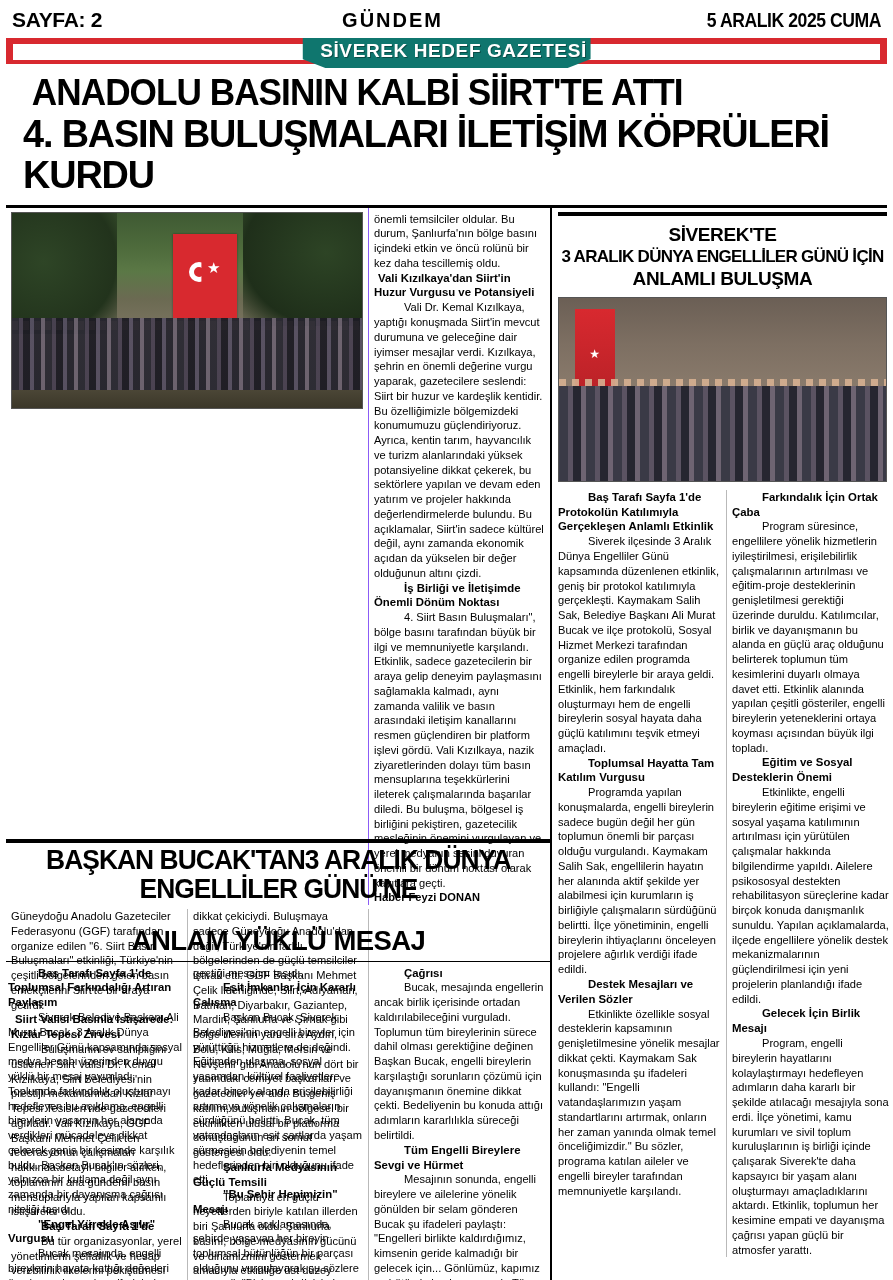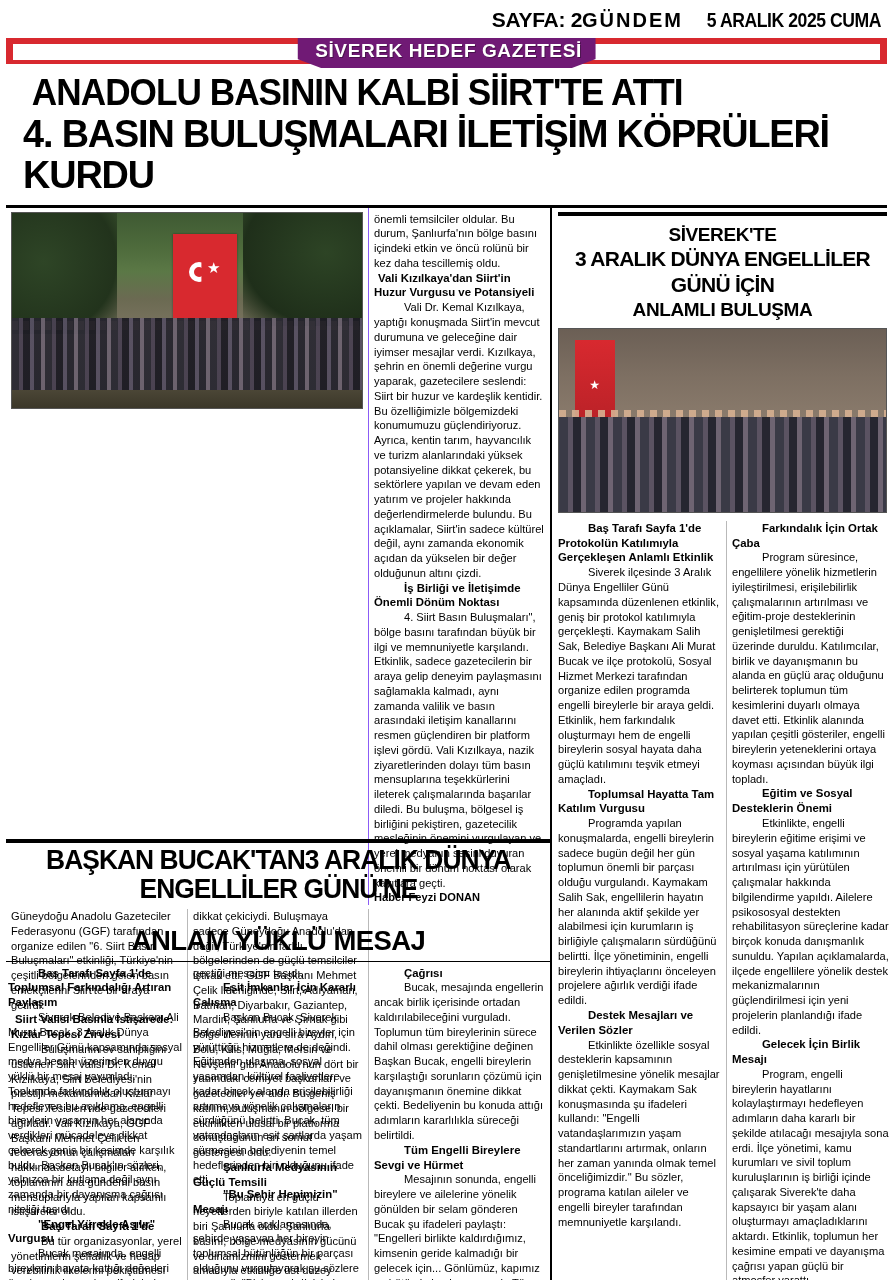--- a/index.html
+++ b/index.html
@@ -7,42 +7,42 @@
     width: 893px; height: 1280px;
     background: #ffffff;
     font-family: "Liberation Sans", sans-serif;
     overflow: hidden;
     position: relative;
   }
   .page { width: 893px; height: 1280px; position: relative; padding: 0 6px; }
 
   
   .masthead {
-    display: flex; align-items: flex-end; justify-content: flex-end;
+    display: flex; align-items: flex-end; justify-content: space-between;
     padding: 6px 6px 4px 6px; height: 36px;
   }
   .masthead-left { font: 900 21px "Liberation Sans", sans-serif; letter-spacing: -0.3px; color:#000; }
   .masthead-center { font: 700 20px "Liberation Sans", sans-serif; letter-spacing: 2px; color:#000; }
   .masthead-right { font: 900 20px "Liberation Sans", sans-serif; letter-spacing: -0.5px; color:#000;
     transform: scaleX(0.88); transform-origin: right bottom; }
 
   
   .banner-wrap { position: relative; height: 30px; margin: 2px 0 0 0; }
   .banner-bar { position:absolute; left:0; right:0; top:0; height:26px; background:#d8292f; }
   .banner-bar::before {
     content:""; position:absolute; left:6px; top:5px; width:304px; height:16px;
     background:#fff; border:1px solid #d8292f;
   }
   .banner-bar::after {
     content:""; position:absolute; right:6px; top:5px; width:304px; height:16px;
     background:#fff; border:1px solid #d8292f;
   }
   .banner-plate {
     position:absolute; left:50%; transform:translateX(-50%); top:0;
-    background:#701a75; padding:2px 14px 6px 18px;
+    background:#0f766e; padding:2px 4px 6px 18px;
     clip-path: polygon(0 0, 100% 0, 100% 70%, 92% 100%, 8% 100%, 0 70%);
     z-index:2;
   }
   .banner-plate span {
     font: 900 19px "Liberation Sans", sans-serif; color:#fff;
     letter-spacing:0.6px; white-space:nowrap;
     text-shadow: 1px 1px 0 rgba(0,0,0,.35);
   }
 
   
@@ -137,21 +137,21 @@
 
   .mainstory-cols .col { width: 181px; flex:0 0 181px; }
   .right-top-cols .col { width: 168px; flex:0 0 168px; }
 
   
   .sec-rule { height:4px; background:#000; margin: 4px 0 0 0; }
   .sec-head-right { text-align:center; padding: 7px 2px 6px 2px; }
   .sec-head-right div {
     font: 900 19px/1.24 "Liberation Sans", sans-serif; letter-spacing:-0.4px; color:#000;
   }
-  .sec-head-right div.wide { font-size:21px; letter-spacing:-0.7px; }
+  .sec-head-right div.wide { font-size:17px; letter-spacing:-0.7px; }
 
   .bottom-sec { margin-top:5px; }
   .bottom-head { text-align:center; padding: 3px 2px 2px 2px; }
   .bottom-head .b1 { font: 900 27.5px/1.05 "Liberation Sans", sans-serif; letter-spacing:-1px; transform:scaleX(0.96); }
   .bottom-head .b2 { font: 900 27.5px/1.05 "Liberation Sans", sans-serif; letter-spacing:-0.6px;margin-top:23px; }
 
   .bottom-cols .col { width: 181px; flex:0 0 181px; }
 
   .hr-thin { height:1px; background:#000; }
 </style>

